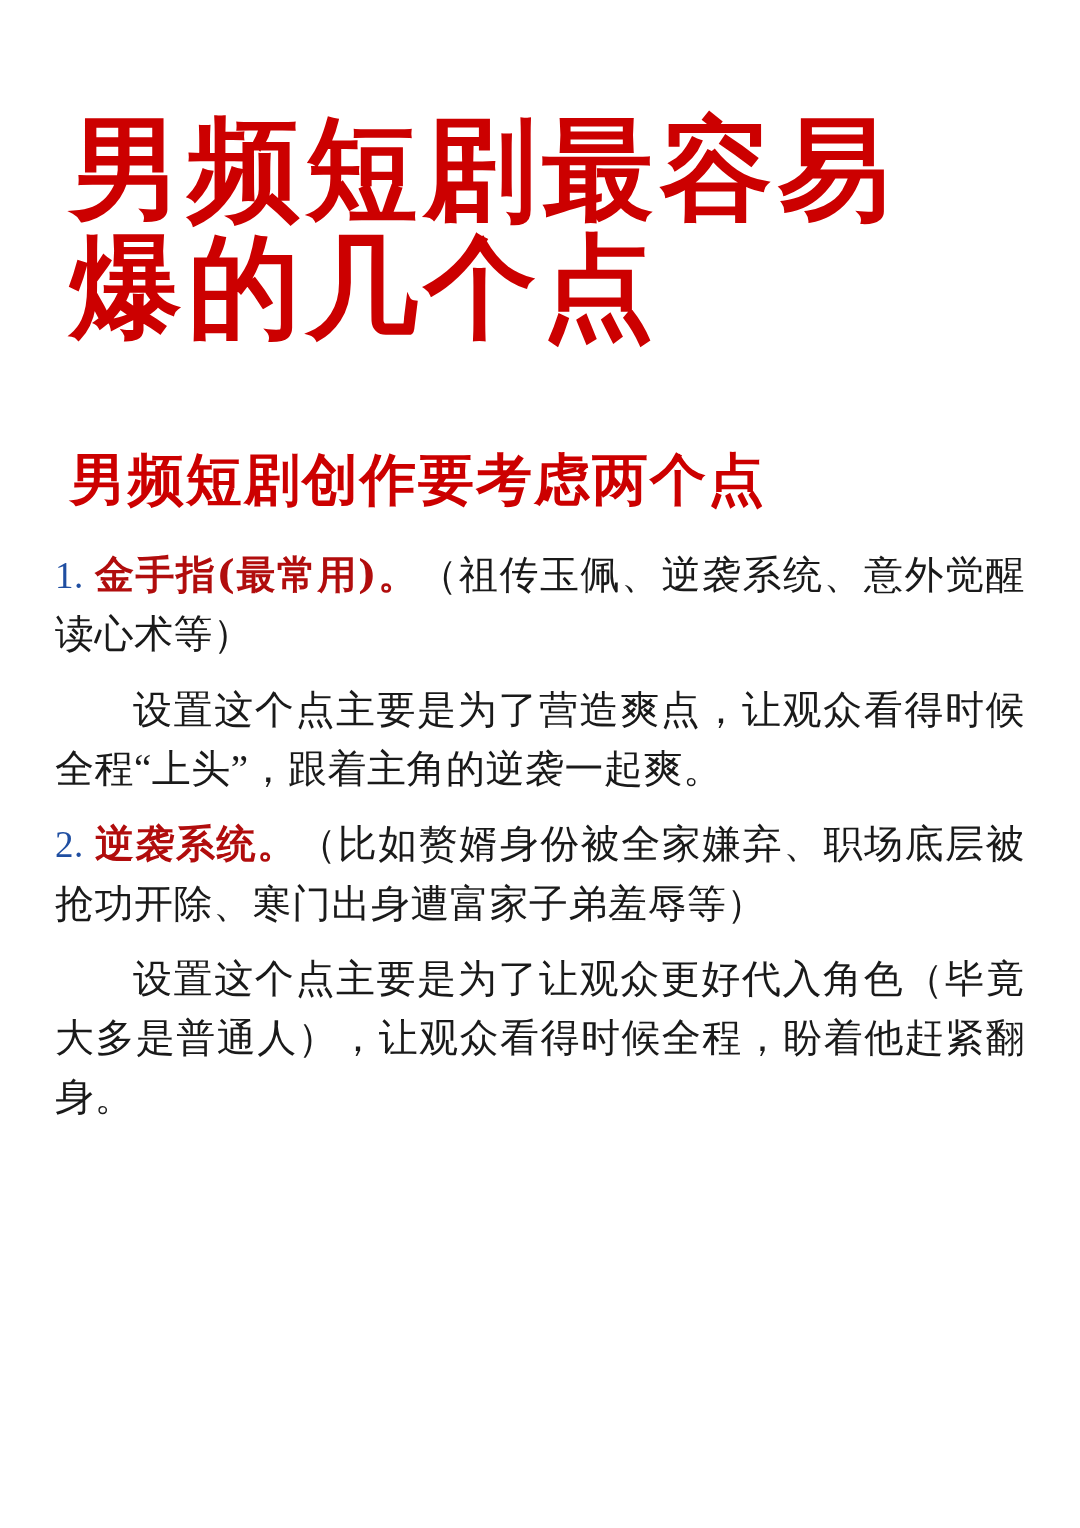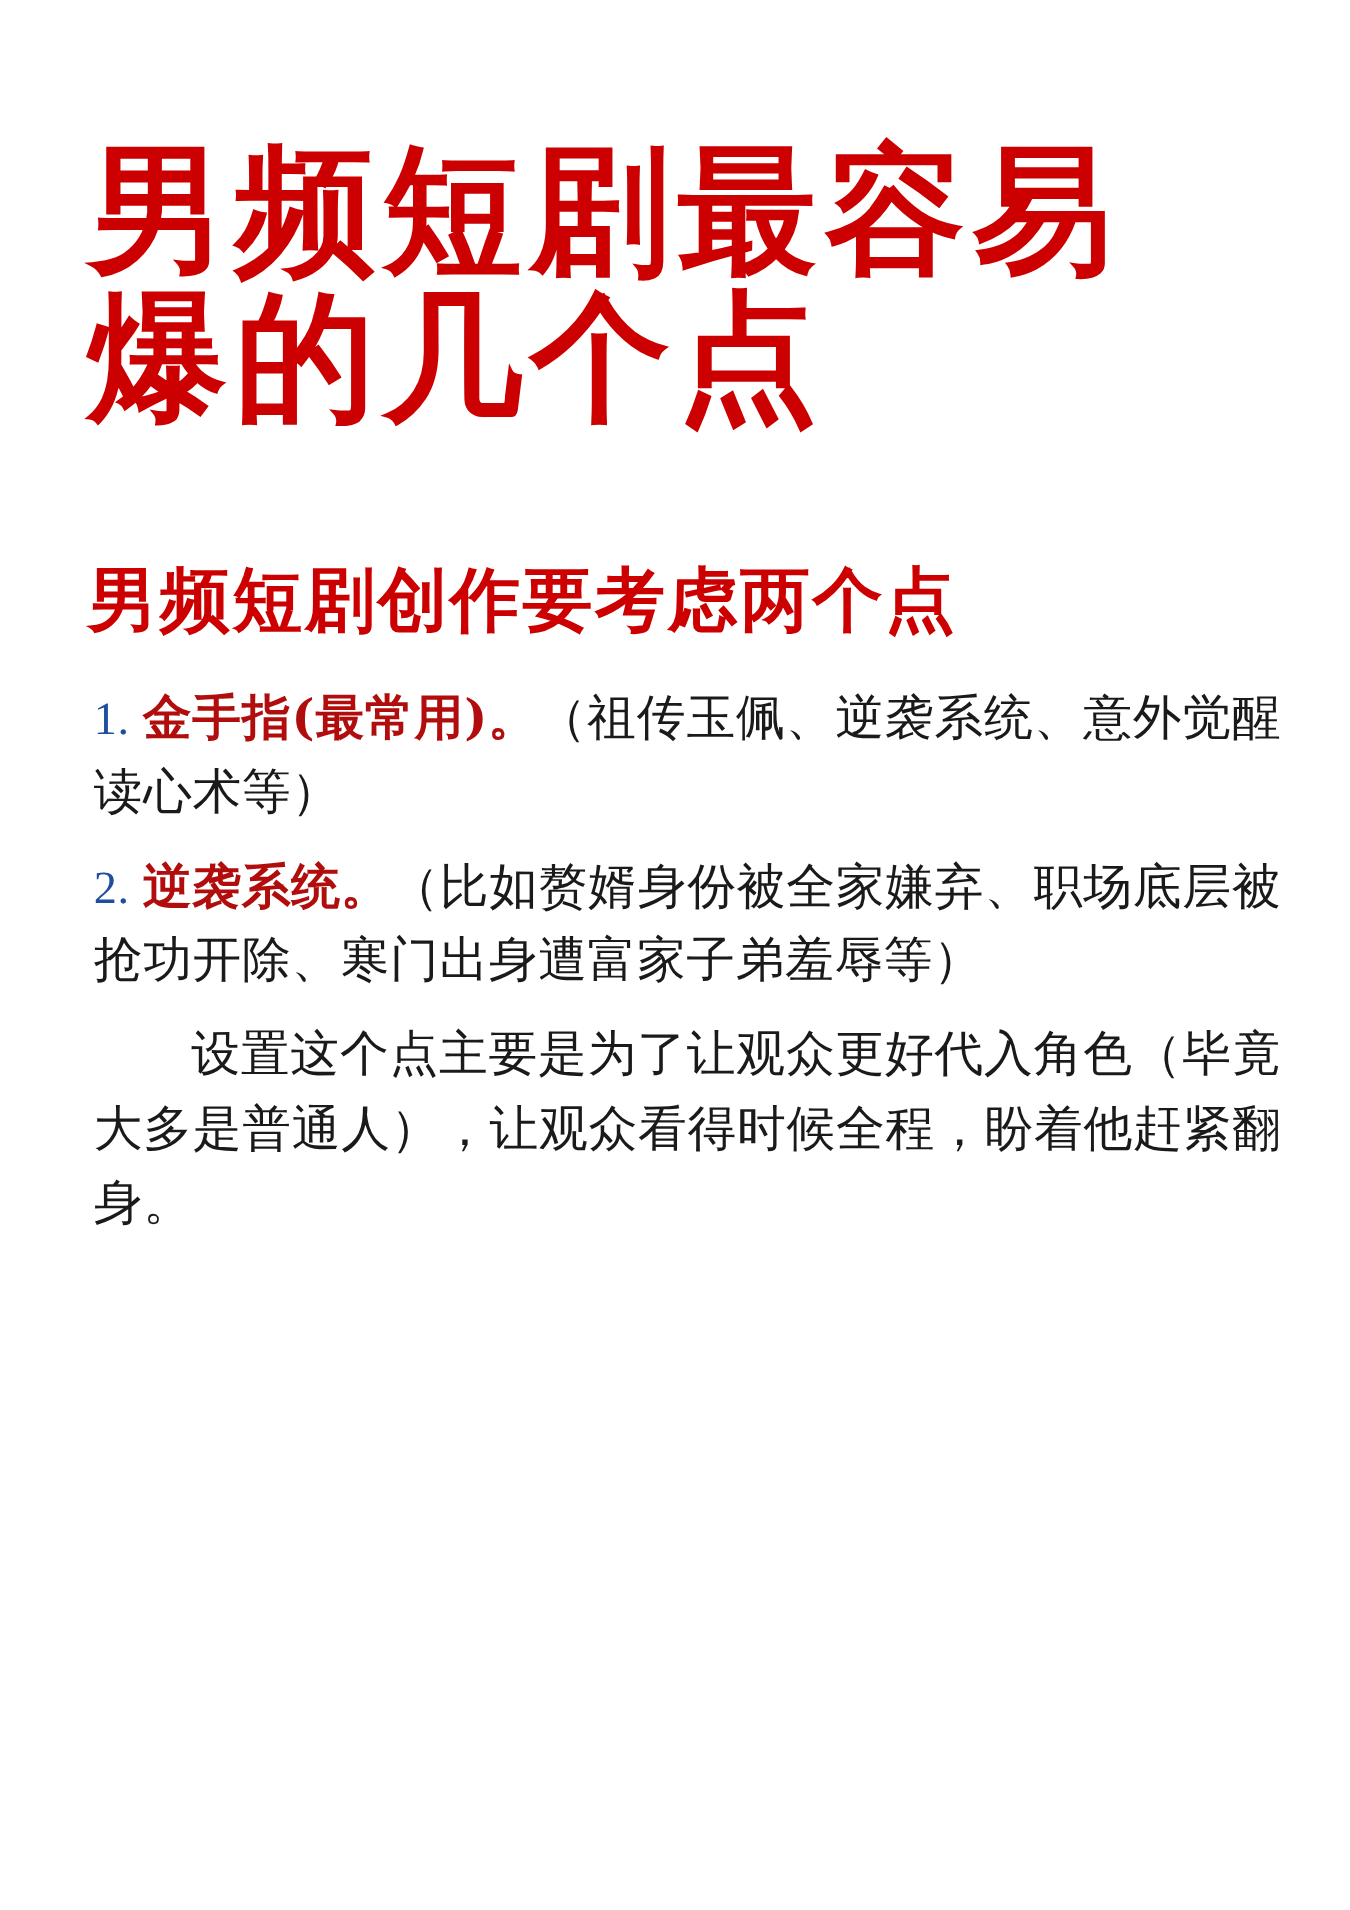--- a/index.html
+++ b/index.html
@@ -38,21 +38,21 @@
   }
   .subtitle {
     margin: 98px 0 0 70px;
     color: #cc0000;
     font-family: "DejaVu Serif", "Liberation Serif", serif;
     font-weight: bold;
     font-size: 56px;
     letter-spacing: 2px;
   }
   .body-block {
-    margin: 26px 55px 0 75px;
+    margin: 26px 55px 0 55px;
     font-size: 39px;
     line-height: 1.52;
     letter-spacing: 0.5px;
   }
   .para {
     margin: 16px 0 0 0;
     text-align: justify;
   }
   .para.indent {
     text-indent: 78px;
@@ -84,20 +84,21 @@
 
   <div class="subtitle">男频短剧创作要考虑两个点</div>
 
   <div class="body-block">
 
     <p class="para">
       <span class="num">1.</span>
       <span class="key">金手指(最常用)</span><span class="red-dot">。</span><span>（祖传玉佩、逆袭系统、意外觉醒读心术等）</span>
     </p>
 
+    <p class="para indent">设置这个点主要是为了营造爽点，让观众看得时候全程“上头”，跟着主角的逆袭一起爽。</p>
 
     <p class="para">
       <span class="num">2.</span>
       <span class="key">逆袭系统</span><span class="red-dot">。</span><span>（比如赘婿身份被全家嫌弃、职场底层被抢功开除、寒门出身遭富家子弟羞辱等）</span>
     </p>
 
     <p class="para indent">设置这个点主要是为了让观众更好代入角色（毕竟大多是普通人），让观众看得时候全程，盼着他赶紧翻身。</p>
 
   </div>
 

